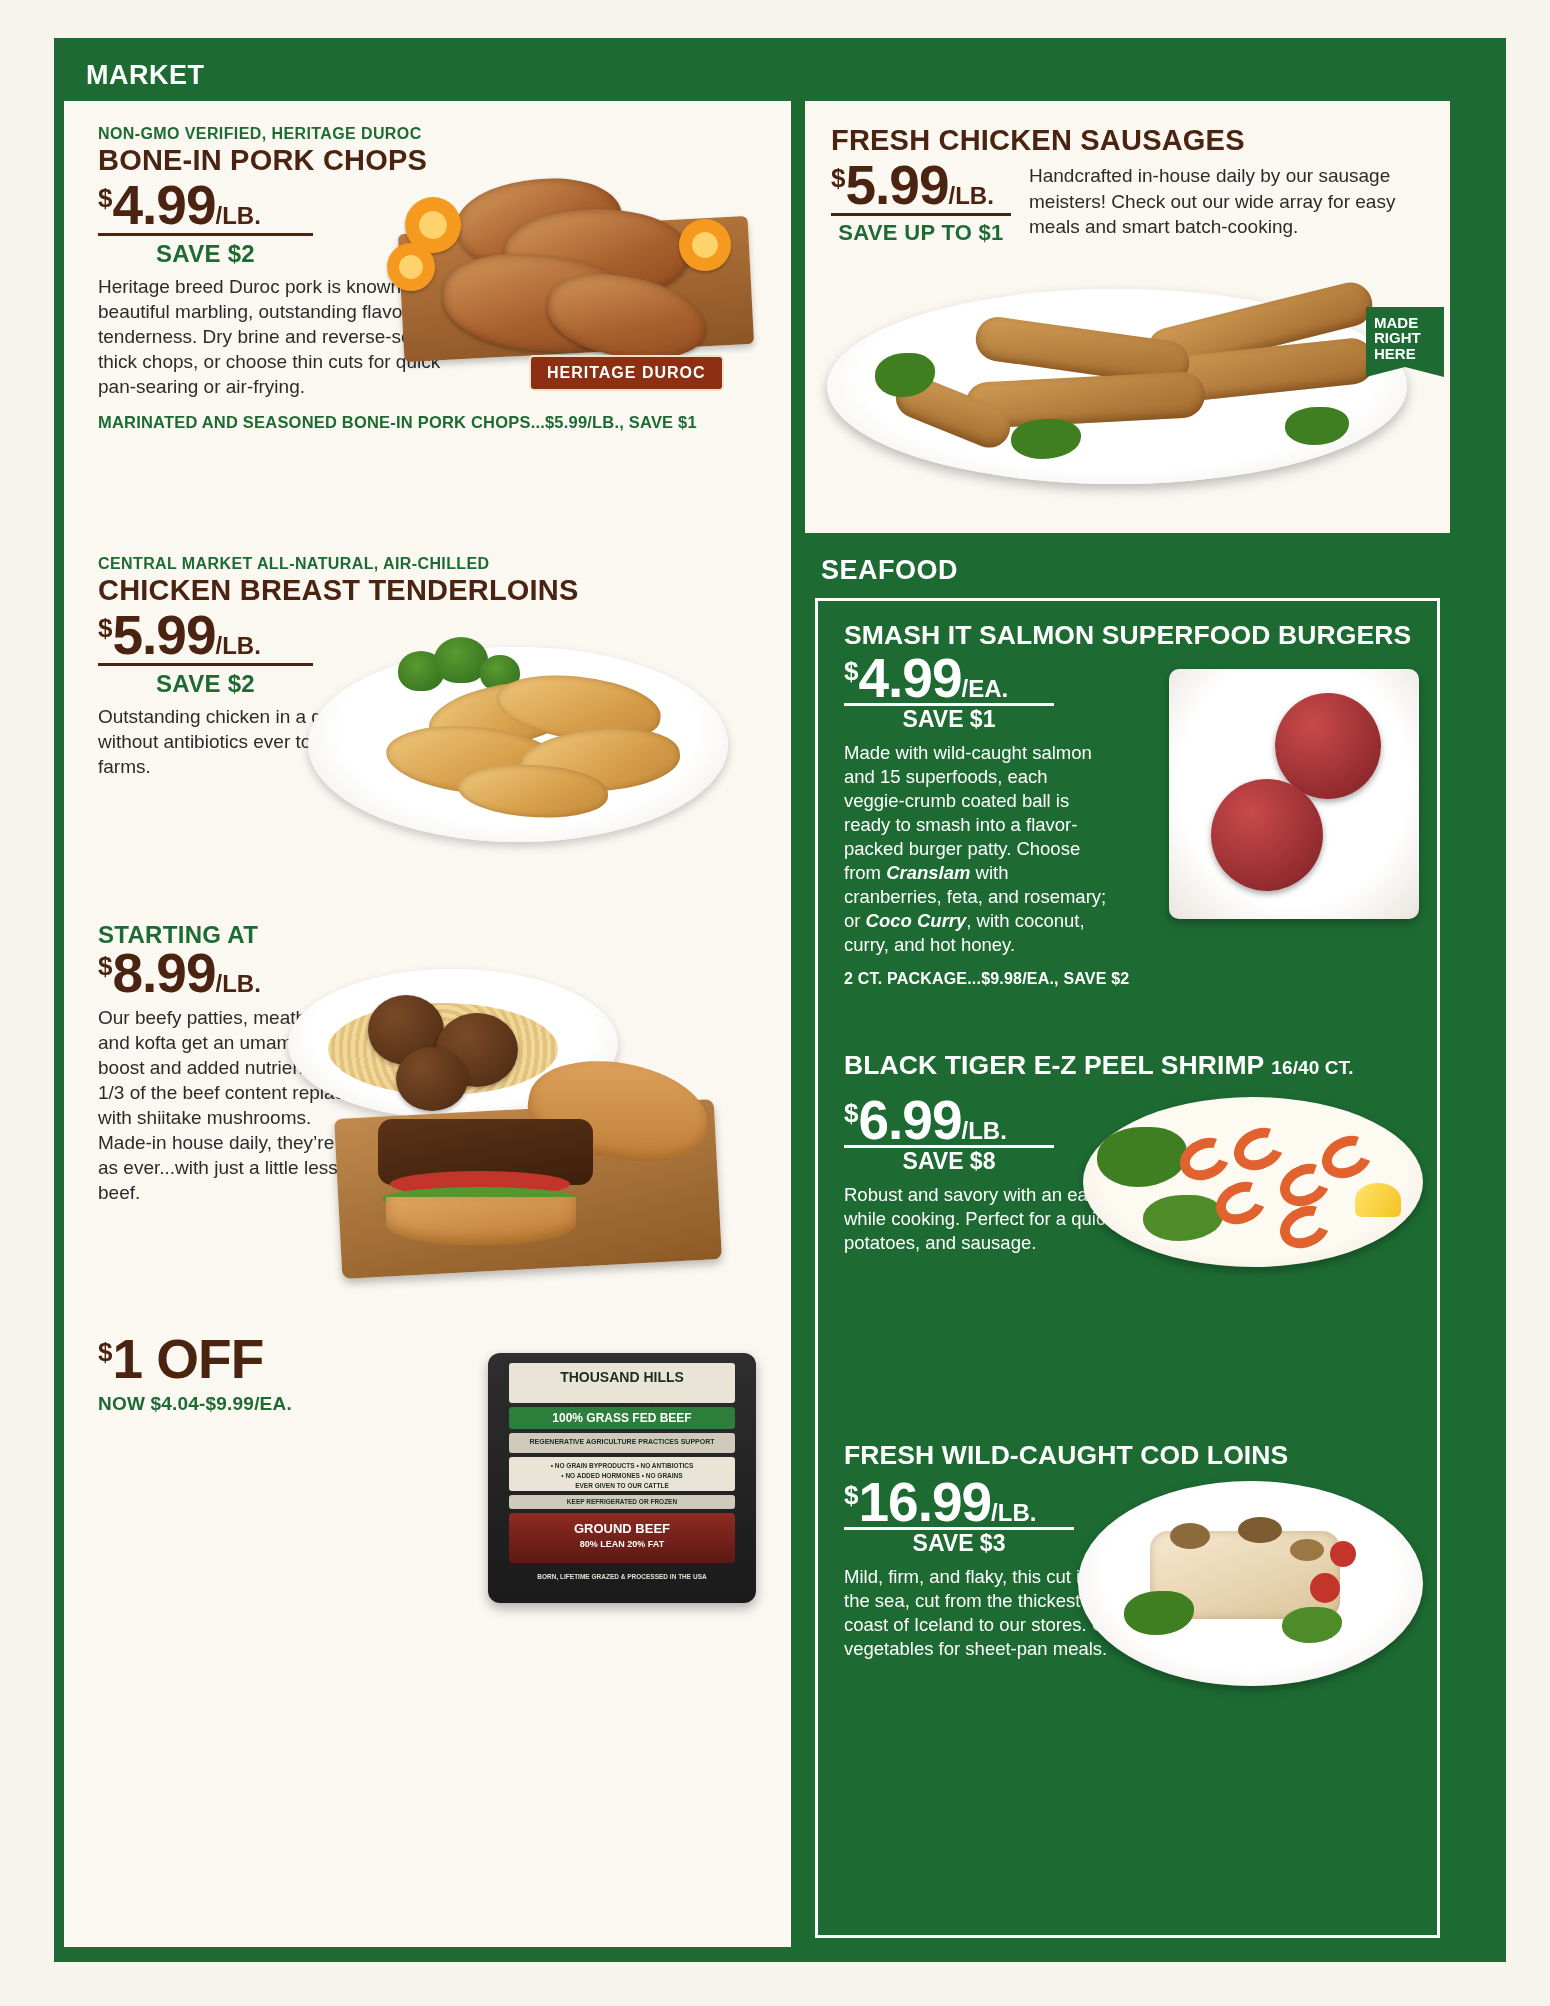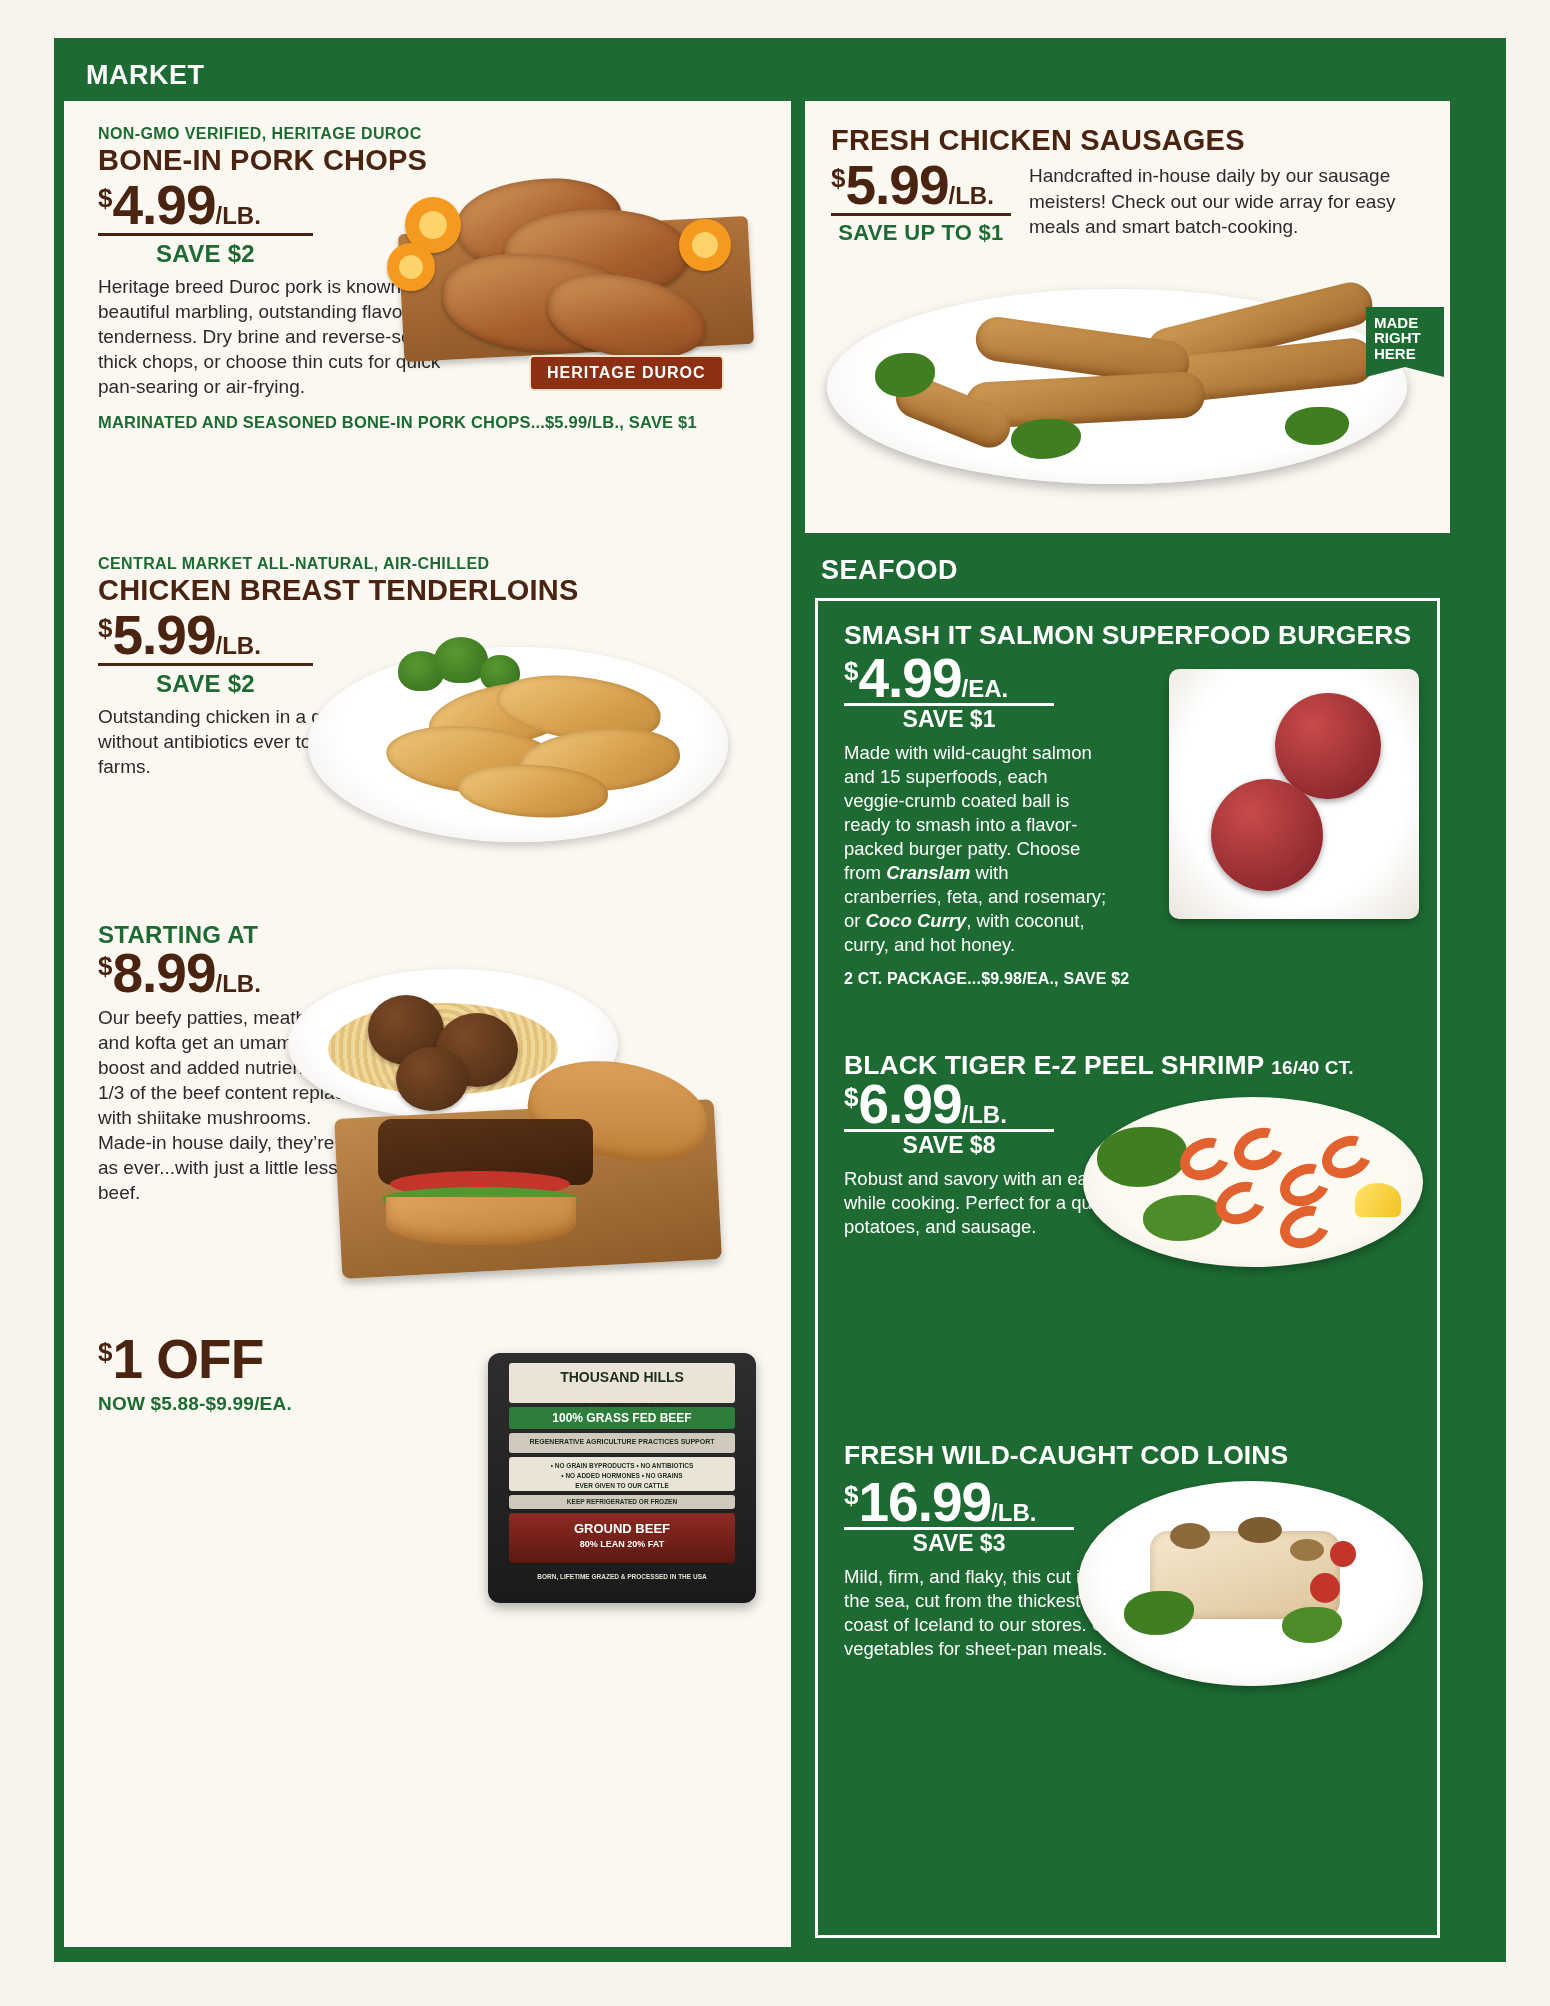--- a/index.html
+++ b/index.html
@@ -378,21 +378,21 @@
             <div class="tomato" style="left:112px; top:212px; width:180px;height:26px;"></div>
             <div class="lettuce" style="left:104px; top:228px; width:196px;height:24px;"></div>
             <div class="bun" style="left:108px; top:238px; width:190px;height:48px; border-radius:0 0 45% 45%;"></div>
           </div>
         </div>
 
         <div style="position:relative; height:400px; margin-top:14px;">
           <div class="price" style="margin-top:12px;">
             <span class="dollar">$</span><span class="big">1 OFF</span>
           </div>
-          <div class="footnote" style="font-size:19px; margin-top:8px;">NOW $5.88-$9.99/EA.</div>
+          <div class="footnote" style="font-size:19px; margin-top:8px;">NOW $4.04-$9.99/EA.</div>
 
           <div class="beef-pack" style="left:390px; top:18px; width:268px; height:250px;">
             <div class="pack-band" style="top:10px; height:40px;">
               <div class="pack-brand" style="top:6px; font-size:14px;">THOUSAND HILLS</div>
               <div class="pack-brand" style="top:38px; font-size:8px; letter-spacing:1px;">L I F E T I M E   G R A Z E D</div>
             </div>
             <div class="pack-band" style="top:54px; height:22px; background:#2d7d3b;">
               <div class="pack-brand" style="top:4px; font-size:12px; color:#fff;">100% GRASS FED BEEF</div>
             </div>
             <div class="pack-band" style="top:80px; height:20px; background:#cfcabb;">
@@ -474,21 +474,21 @@
                 <div class="salmon-ball" style="left:42px; top:110px; width:112px; height:112px;"></div>
               </div>
             </div>
 
             <div style="position:relative; height:390px;">
               <div class="sf-title">
                 <span>BLACK TIGER E-Z PEEL SHRIMP</span>
                 <span class="sm">16/40 CT.</span>
               </div>
 
-              <div style="width:210px; margin-top:0;">
+              <div style="width:210px; margin-top:16px;">
                 <div class="sf-price">
                   <span class="dollar">$</span><span class="big">6.99</span><span class="unit">/LB.</span>
                 </div>
                 <div class="sf-rule"></div>
                 <div class="sf-save" style="text-align:center;">SAVE $8</div>
               </div>
 
               <div class="sf-body" style="width:560px; margin-top:8px;">Robust and savory with an easily removable shell for extra flavor while cooking. Perfect for a quick and easy shrimp boil with corn, potatoes, and sausage.</div>
 
               <div style="position:absolute; right:-8px; top:36px; width:340px; height:190px;">

